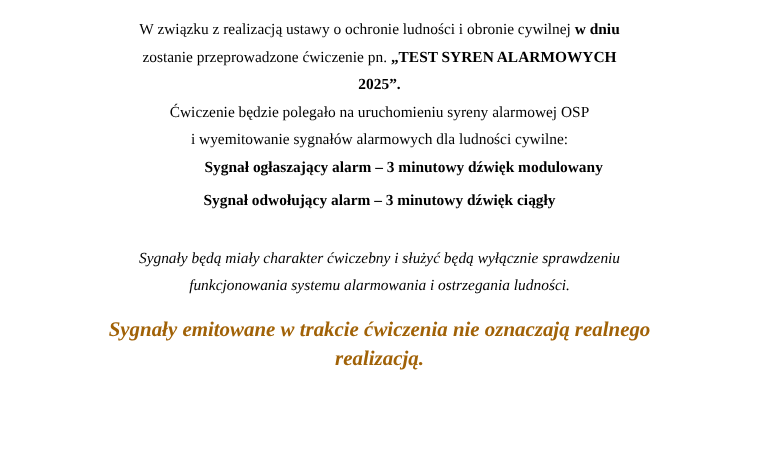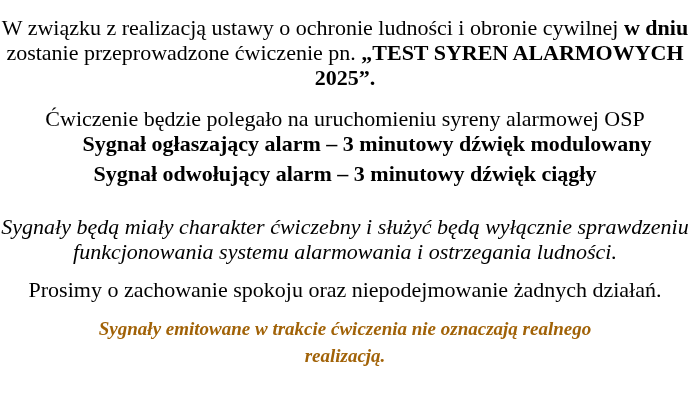--- a/index.html
+++ b/index.html
@@ -13,34 +13,34 @@
     height: 417px;
     background: #ffffff;
     box-sizing: border-box;
     padding-top: 15px;
     overflow: hidden;
     font-family: "Liberation Serif", "DejaVu Serif", serif;
     color: #000000;
   }
   .para {
     text-align: center;
-    font-size: 22px;
+    font-size: 14px;
     line-height: 25px;
     margin: 0;
   }
   .para .line {
     white-space: nowrap;
     text-align: center;
   }
   .run-bold {
     font-weight: bold;
   }
   
   .para-intro          { margin-top: 0; }
-  .para-description    { margin-top: 16px; }
+  .para-description    { margin-top: 0; }
   .para-signal-announce{ margin-top: 0;  font-weight: bold; padding-left: 44px; }
   .para-signal-cancel  { margin-top: 5px; font-weight: bold; }
   .para-exercise-note  { margin-top: 28px; font-style: italic; }
   .para-calm-request   { margin-top: 13px; }
   .para-warning {
     margin-top: 13px;
     font-size: 19px;
     line-height: 27px;
     font-weight: bold;
     font-style: italic;
@@ -52,32 +52,30 @@
 
 <div class="page">
   <div id="doc-root">
       <div class="para para-intro">
         <div class="line"><span class="run">W związku z realizacją ustawy o ochronie ludności i obronie cywilnej </span><span class="run run-bold">w dniu</span></div>
         <div class="line"><span class="run">zostanie przeprowadzone ćwiczenie pn. </span><span class="run run-bold">„TEST SYREN ALARMOWYCH</span></div>
         <div class="line"><span class="run run-bold">2025”.</span></div>
       </div>
       <div class="para para-description">
         <div class="line"><span class="run">Ćwiczenie będzie polegało na uruchomieniu syreny alarmowej OSP</span></div>
+        <div class="line"><span class="run">i wyemitowanie sygnałów alarmowych dla ludności cywilne:</span></div>
       </div>
       <div class="para para-signal-announce">
         <div class="line"><span class="run run-bold">Sygnał ogłaszający alarm – 3 minutowy dźwięk modulowany</span></div>
       </div>
       <div class="para para-signal-cancel">
         <div class="line"><span class="run run-bold">Sygnał odwołujący alarm – 3 minutowy dźwięk ciągły</span></div>
       </div>
       <div class="para para-exercise-note">
         <div class="line"><span class="run">Sygnały będą miały charakter ćwiczebny i służyć będą wyłącznie sprawdzeniu</span></div>
         <div class="line"><span class="run">funkcjonowania systemu alarmowania i ostrzegania ludności.</span></div>
       </div>
-      <div class="para para-calm-request">
-        <div class="line"><span class="run">Prosimy o zachowanie spokoju oraz niepodejmowanie żadnych działań.</span></div>
-      </div>
       <div class="para para-warning">
         <div class="line"><span class="run run-bold">Sygnały emitowane w trakcie ćwiczenia nie oznaczają realnego</span></div>
         <div class="line"><span class="run run-bold">realizacją.</span></div>
       </div>
     </div>
 </div>
 
 </body></html>

